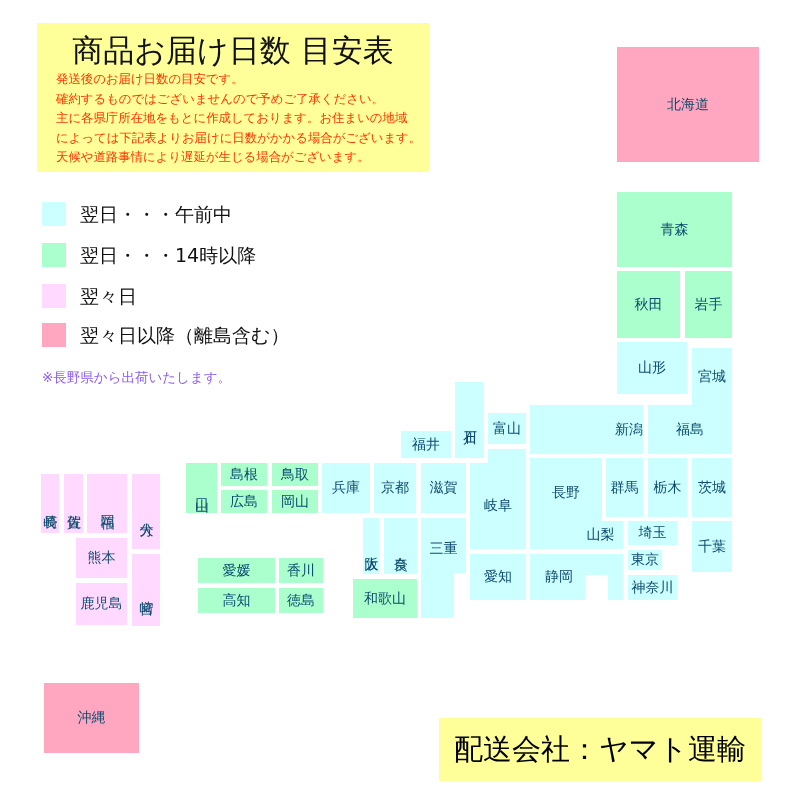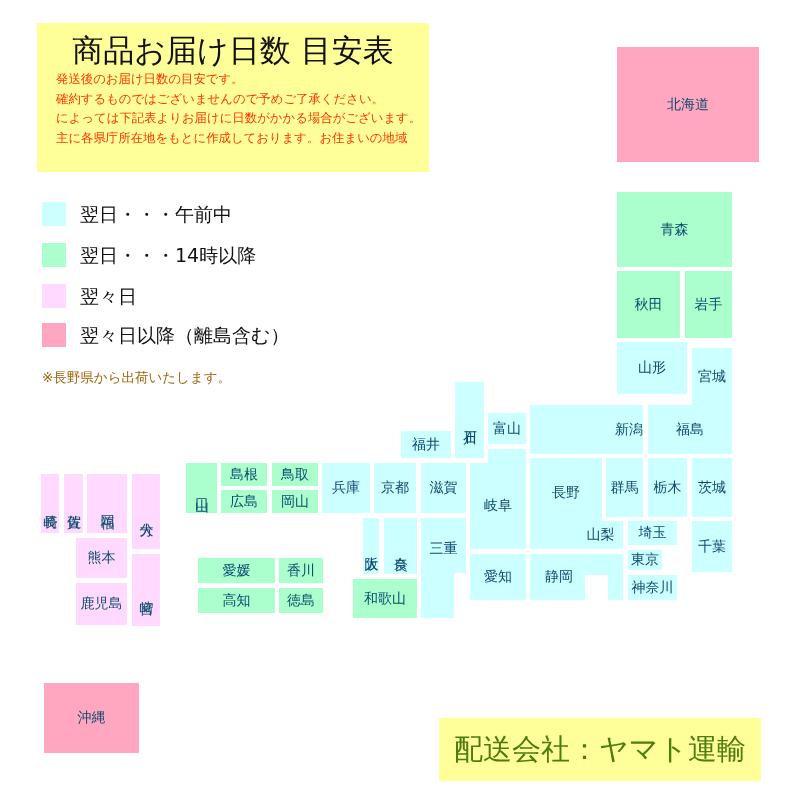--- a/index.html
+++ b/index.html
@@ -18,53 +18,54 @@
       text-align: center; font-size: 31px; line-height: 34px; white-space: nowrap; color: #111;
     }
     .notes { position: absolute; left: 19px; top: 46px; }
     .note-line {
       font-size: 12.4px; line-height: 19.5px; height: 19.5px; white-space: nowrap; color: #FF3300;
     }
 
     
     .legend-swatch { position: absolute; left: 42px; width: 24px; height: 24px; }
     .legend-label { position: absolute; left: 80px; font-size: 19px; line-height: 22px; white-space: nowrap; color: #111; }
-    .origin-note { left: 42px; top: 369px; font-size: 13.5px; line-height: 16px; white-space: nowrap; color: #a16207; }
+    .origin-note { left: 42px; top: 369px; font-size: 13.5px; line-height: 16px; white-space: nowrap; color: #8b5cf6; }
 
     
     .pref {
       position: absolute; box-sizing: border-box;
       display: flex; align-items: center; justify-content: center;
       background: #CCFFFF;
     }
     .pref .lbl { font-size: 14px; line-height: 1; white-space: nowrap; color: #0c4a6e; font-family: Liberation Serif, serif; }
     .pref .lbl.v { writing-mode: vertical-rl; text-orientation: upright; }
 
     [data-tier="next_am"]   { background: #CCFFFF; }
     [data-tier="next_pm"]   { background: #AAFFCC; }
     [data-tier="day_after"] { background: #FFD9FF; }
     [data-tier="later"]     { background: #FFA6C0; }
 
     
     .carrier-box {
       left: 439px; top: 718px; width: 322px; height: 63px; background: #FFFF99;
       display: flex; align-items: center; justify-content: center;
     }
-    .carrier-text { font-size: 29px; line-height: 1; white-space: nowrap; color: #4d7c0f; }
+    .carrier-text { font-size: 29px; line-height: 1; white-space: nowrap; color: #000000; }
   </style>
 </head>
 <body>
 
 <div class="abs title-box">
   <div class="title-text">商品お届け日数 目安表</div>
   <div class="notes">
     <div class="note-line">発送後のお届け日数の目安です。</div>
     <div class="note-line">確約するものではございませんので予めご了承ください。</div>
+    <div class="note-line">主に各県庁所在地をもとに作成しております。お住まいの地域</div>
     <div class="note-line">によっては下記表よりお届けに日数がかかる場合がございます。</div>
-    <div class="note-line">主に各県庁所在地をもとに作成しております。お住まいの地域</div>
+    <div class="note-line">天候や道路事情により遅延が生じる場合がございます。</div>
   </div>
 </div>
 
 <div>
   <div class="legend-swatch" style="top: 202px; background: rgb(204, 255, 255);" data-tier="next_am"></div>
   <div class="legend-label" style="top:203px">翌日・・・午前中</div>
 
   <div class="legend-swatch" style="top: 243px; background: rgb(170, 255, 204);" data-tier="next_pm"></div>
   <div class="legend-label" style="top:244px">翌日・・・14時以降</div>
 

